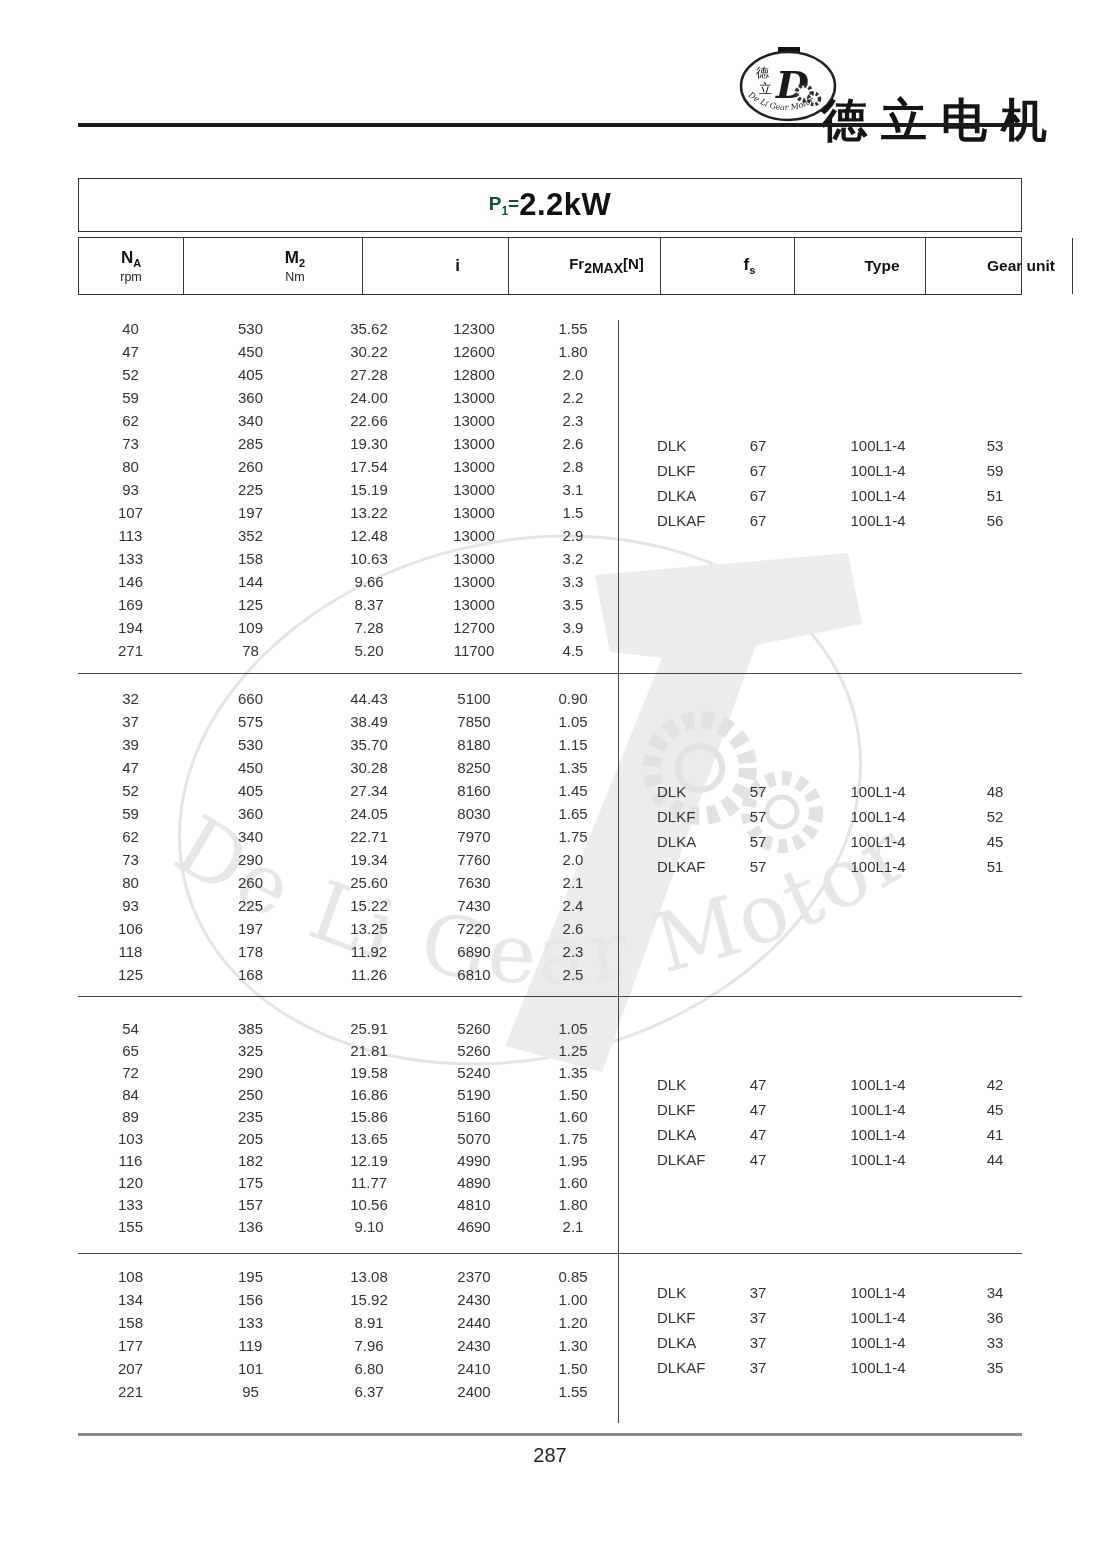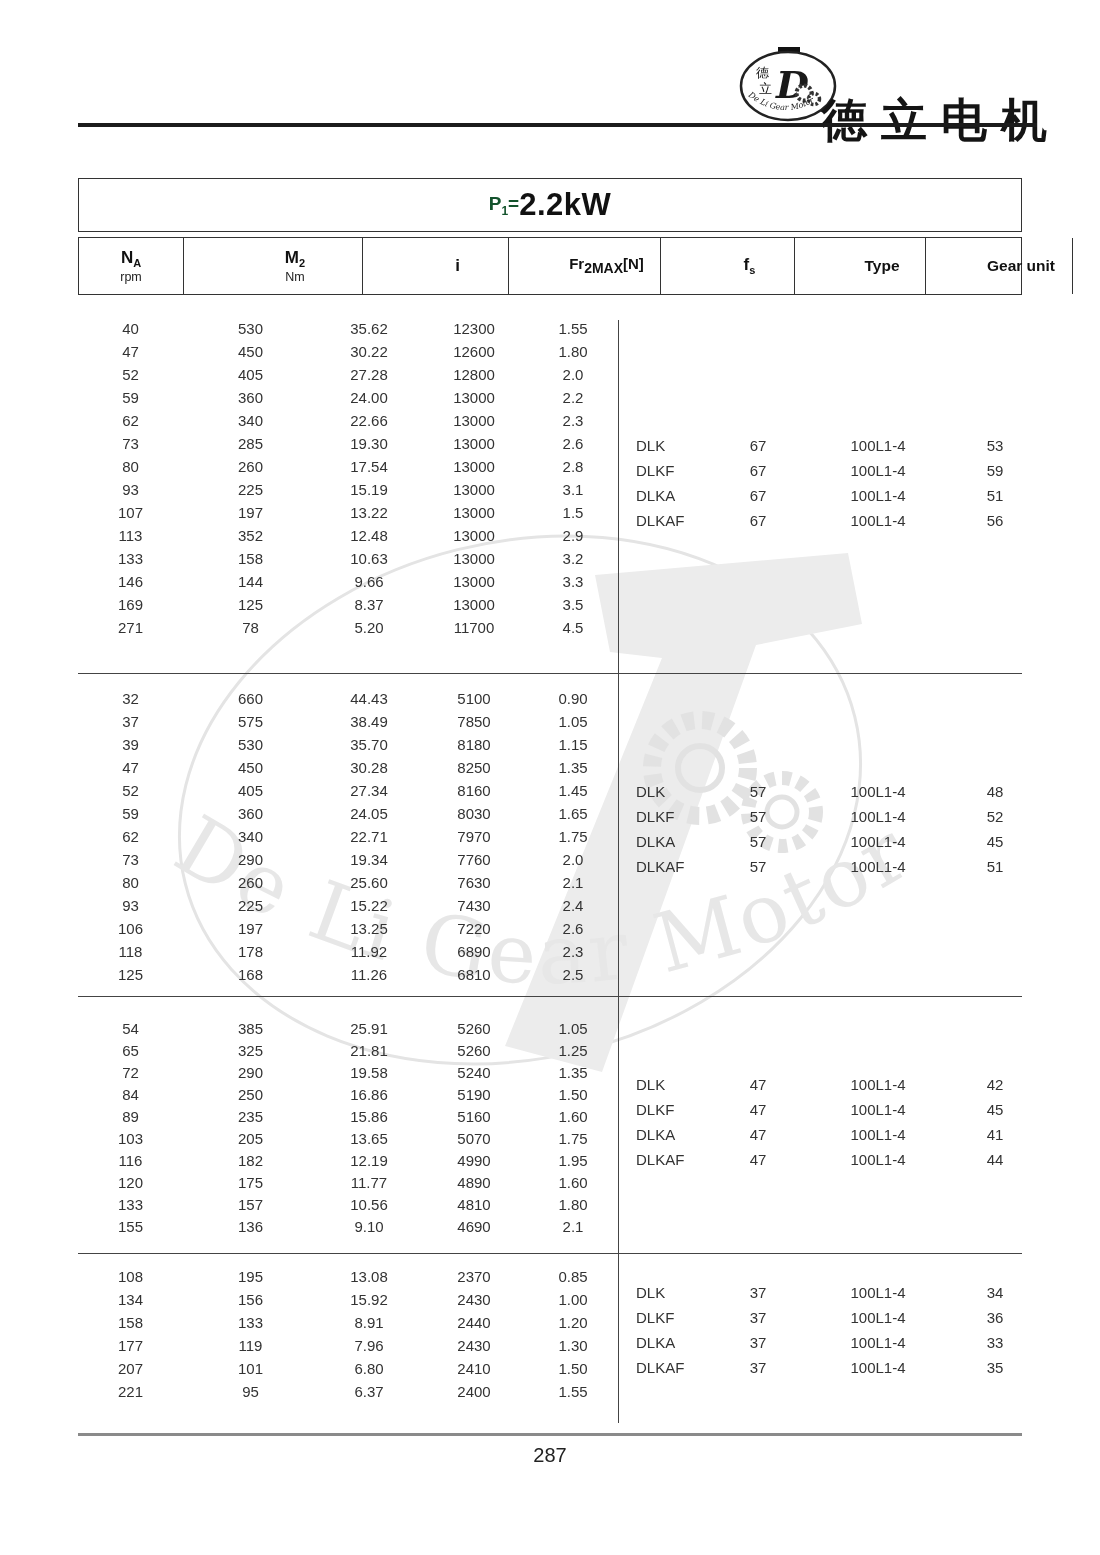--- a/index.html
+++ b/index.html
@@ -63,21 +63,21 @@
     height:23px; align-items:center; text-align:center; font-size:15px; color:#333;
   }
   .g3 .data-row { height:22px; }
   .types { position:absolute; left:540px; width:404px; }
   .g1 .types { top:138px; } .g2 .types { top:105px; }
   .g3 .types { top:75px; }  .g4 .types { top:26px; }
   .type-row {
     display:grid; grid-template-columns:110px 60px 180px 54px;
     height:25px; align-items:center; font-size:15px; color:#333; text-align:center;
   }
-  .type-row .t0 { text-align:left; padding-left:18px; }
+  .type-row .t0 { text-align:left; padding-left:39px; }
 
   
   .bottom-rule { position:absolute; left:78px; top:1433px; width:944px; height:3px; background:#8a8a8a; }
   .page-num { position:absolute; left:0; top:1444px; width:1100px; text-align:center;
     font-size:20px; color:#222; }
 </style>
 </head>
 <body>
 
 <div class="page">
@@ -258,20 +258,27 @@
               <div>3.3</div>
             </div>
             <div class="data-row">
               <div>169</div>
               <div>125</div>
               <div>8.37</div>
               <div>13000</div>
               <div>3.5</div>
             </div>
             <div class="data-row">
+              <div>194</div>
+              <div>109</div>
+              <div>7.28</div>
+              <div>12700</div>
+              <div>3.9</div>
+            </div>
+            <div class="data-row">
               <div>271</div>
               <div>78</div>
               <div>5.20</div>
               <div>11700</div>
               <div>4.5</div>
             </div>
           </div>
         <div class="types">
             <div class="type-row">
               <div class="t0">DLK</div>

